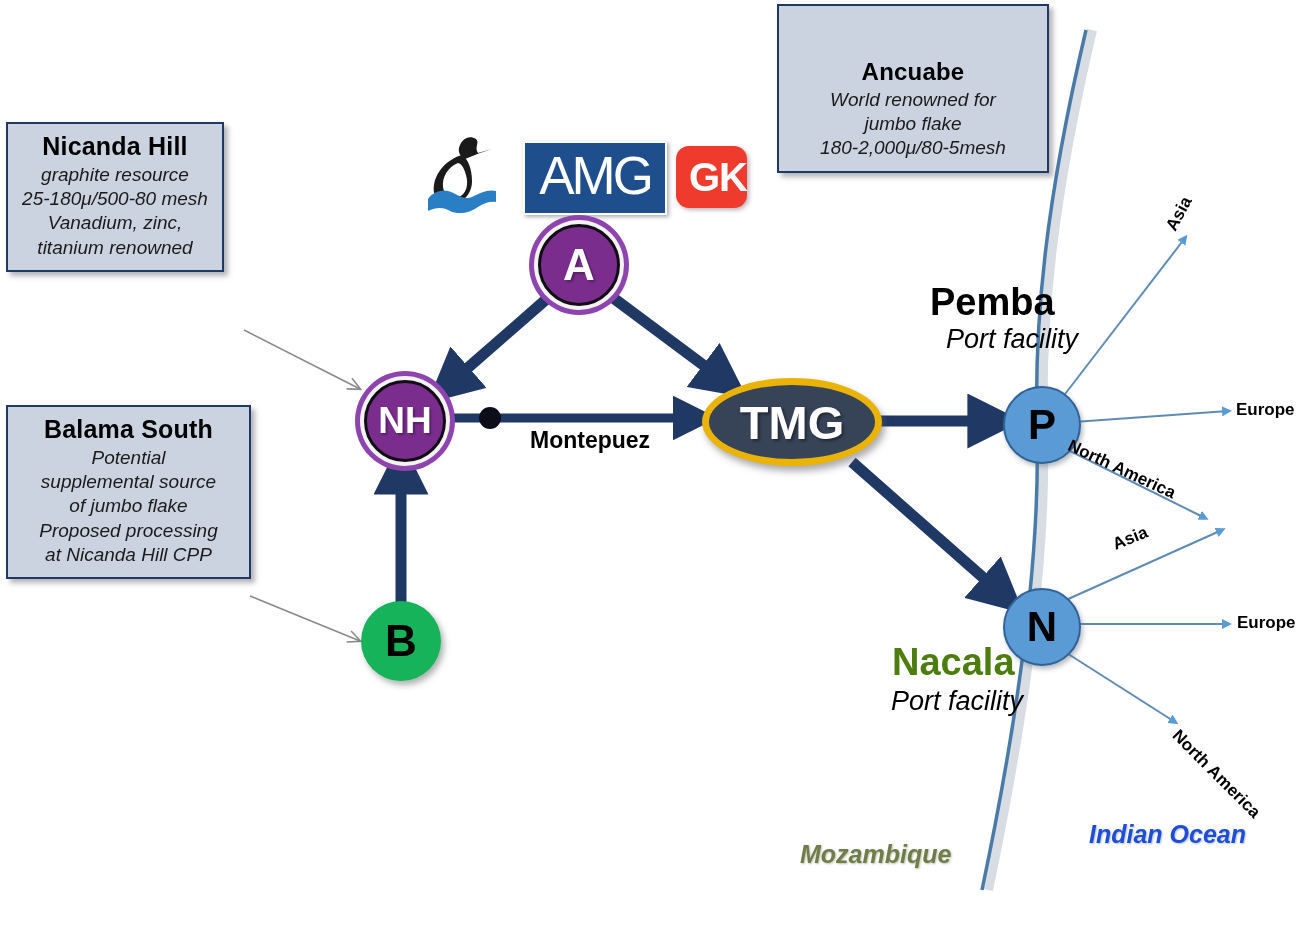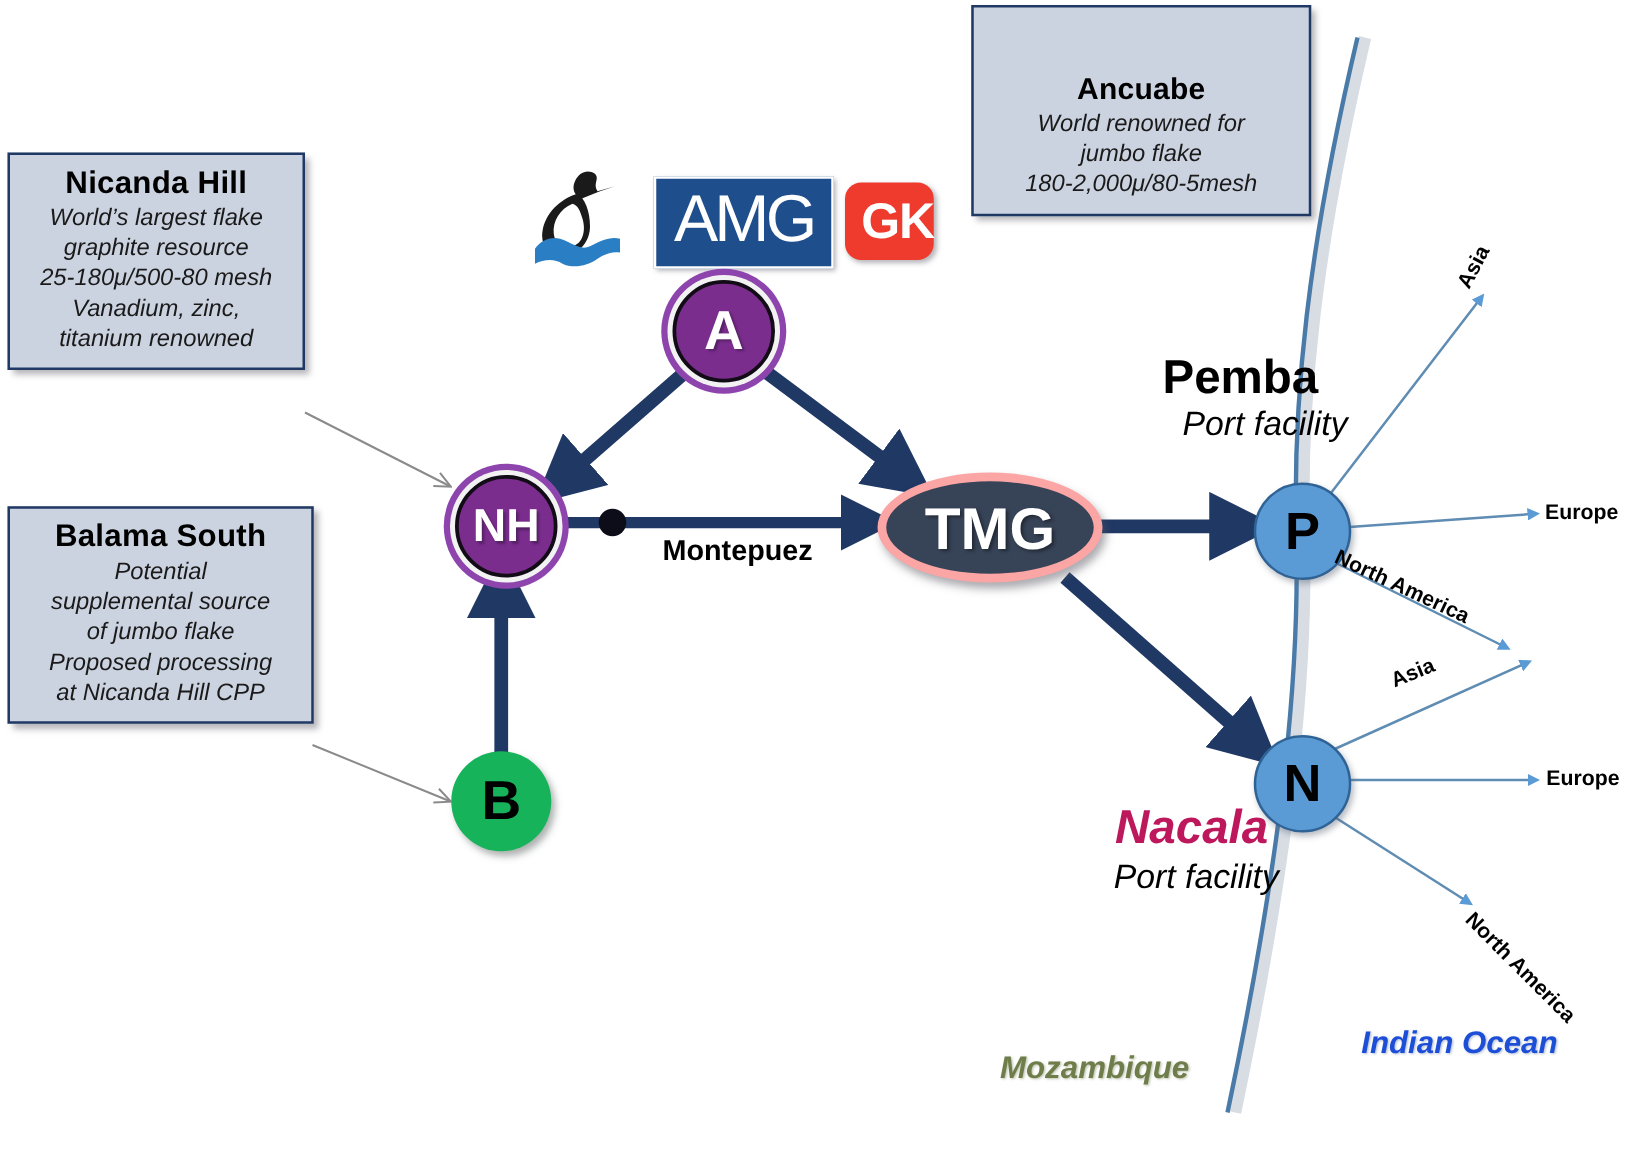--- a/index.html
+++ b/index.html
@@ -25,21 +25,21 @@
     line-height:1.15;
     margin-bottom:2px;
   }
   .callout .c-line{
     font-style:italic;
     color:#1a1a1a;
     line-height:1.28;
     white-space:nowrap;
   }
 
-  #box-nicanda{left:6px;top:122px;width:238px;}
+  #box-nicanda{left:6px;top:122px;width:218px;}
   #box-nicanda .c-title{font-size:25px;}
   #box-nicanda .c-line{font-size:19px;}
 
   #box-balama{left:6px;top:405px;width:245px;}
   #box-balama .c-title{font-size:25px;}
   #box-balama .c-line{font-size:19px;}
 
   #box-ancuabe{left:777px;top:4px;width:272px;}
   #box-ancuabe .c-title{font-size:24px;margin-top:44px;}
   #box-ancuabe .c-line{font-size:19px;}
@@ -86,21 +86,21 @@
 
   #node-b{
     left:361px;top:601px;width:80px;height:80px;border-radius:50%;
     background:#16b35a;color:#000;font-size:44px;font-weight:bold;
     box-shadow:3px 4px 6px rgba(90,100,95,.5);
   }
 
   #node-tmg{
     left:702px;top:378px;width:180px;height:88px;border-radius:50%;
     background:#374357;
-    border:7px solid #fca5a5;
+    border:7px solid #eab308;
     box-shadow:3px 5px 7px rgba(90,90,100,.5);
     color:#ffffff;font-size:47px;font-weight:bold;
     text-shadow:2px 2px 3px rgba(0,0,0,.4);
     box-sizing:border-box;
   }
 
   .node-port{
     border-radius:50%;
     background:#5b9bd5;
     border:2px solid #2f6395;
@@ -109,21 +109,21 @@
   }
   #node-p{left:1003px;top:386px;width:74px;height:74px;font-size:42px;}
   #node-n{left:1003px;top:588px;width:74px;height:74px;font-size:42px;}
 
   
   .lbl{position:absolute;white-space:nowrap;}
 
   #lbl-montepuez{left:486px;top:427px;font-size:23px;font-weight:bold;color:#000;margin-left:44px;}
   #lbl-pemba{left:930px;top:281px;font-size:38px;font-weight:bold;color:#000;}
   #lbl-pemba-sub{left:946px;top:324px;font-size:27px;font-style:italic;color:#000;}
-  #lbl-nacala{left:892px;top:641px;font-size:38px;font-weight:bold;color:#be185d;font-style:italic;}
+  #lbl-nacala{left:892px;top:641px;font-size:38px;font-weight:bold;color:#4d7c0f;}
   #lbl-nacala-sub{left:891px;top:686px;font-size:27px;font-style:italic;color:#000;}
 
   #lbl-mozambique{left:800px;top:840px;font-size:25px;font-style:italic;font-weight:bold;color:#6f7d4b;
     text-shadow:1px 1px 2px rgba(160,170,140,.7);}
   #lbl-indian{left:1089px;top:820px;font-size:25px;font-style:italic;font-weight:bold;color:#1d4ed8;
     text-shadow:1px 1px 2px rgba(150,165,190,.7);}
 
   .dest{position:absolute;font-size:17px;font-weight:bold;color:#000;white-space:nowrap;}
 
   
@@ -171,21 +171,20 @@
     <line x1="1074" y1="422" x2="1228" y2="411" stroke="#5f8cb3" stroke-width="2" marker-end="url(#blueHead)"></line>
     <line x1="1064" y1="448" x2="1205" y2="518" stroke="#5f8cb3" stroke-width="2" marker-end="url(#blueHead)"></line>
 
     <line x1="1066" y1="600" x2="1222" y2="530" stroke="#5f8cb3" stroke-width="2" marker-end="url(#blueHead)"></line>
     <line x1="1076" y1="624" x2="1228" y2="624" stroke="#5f8cb3" stroke-width="2" marker-end="url(#blueHead)"></line>
     <line x1="1062" y1="650" x2="1175" y2="722" stroke="#5f8cb3" stroke-width="2" marker-end="url(#blueHead)"></line>
   </svg>
 
   <div class="callout" id="box-nicanda">
     <div class="c-title">Nicanda Hill</div>
-    <div class="c-line">World’s largest flake</div>
     <div class="c-line">graphite resource</div>
     <div class="c-line">25-180μ/500-80 mesh</div>
     <div class="c-line">Vanadium, zinc,</div>
     <div class="c-line">titanium renowned</div>
   </div>
 
   <div class="callout" id="box-balama">
     <div class="c-title">Balama South</div>
     <div class="c-line">Potential</div>
     <div class="c-line">supplemental source</div>

